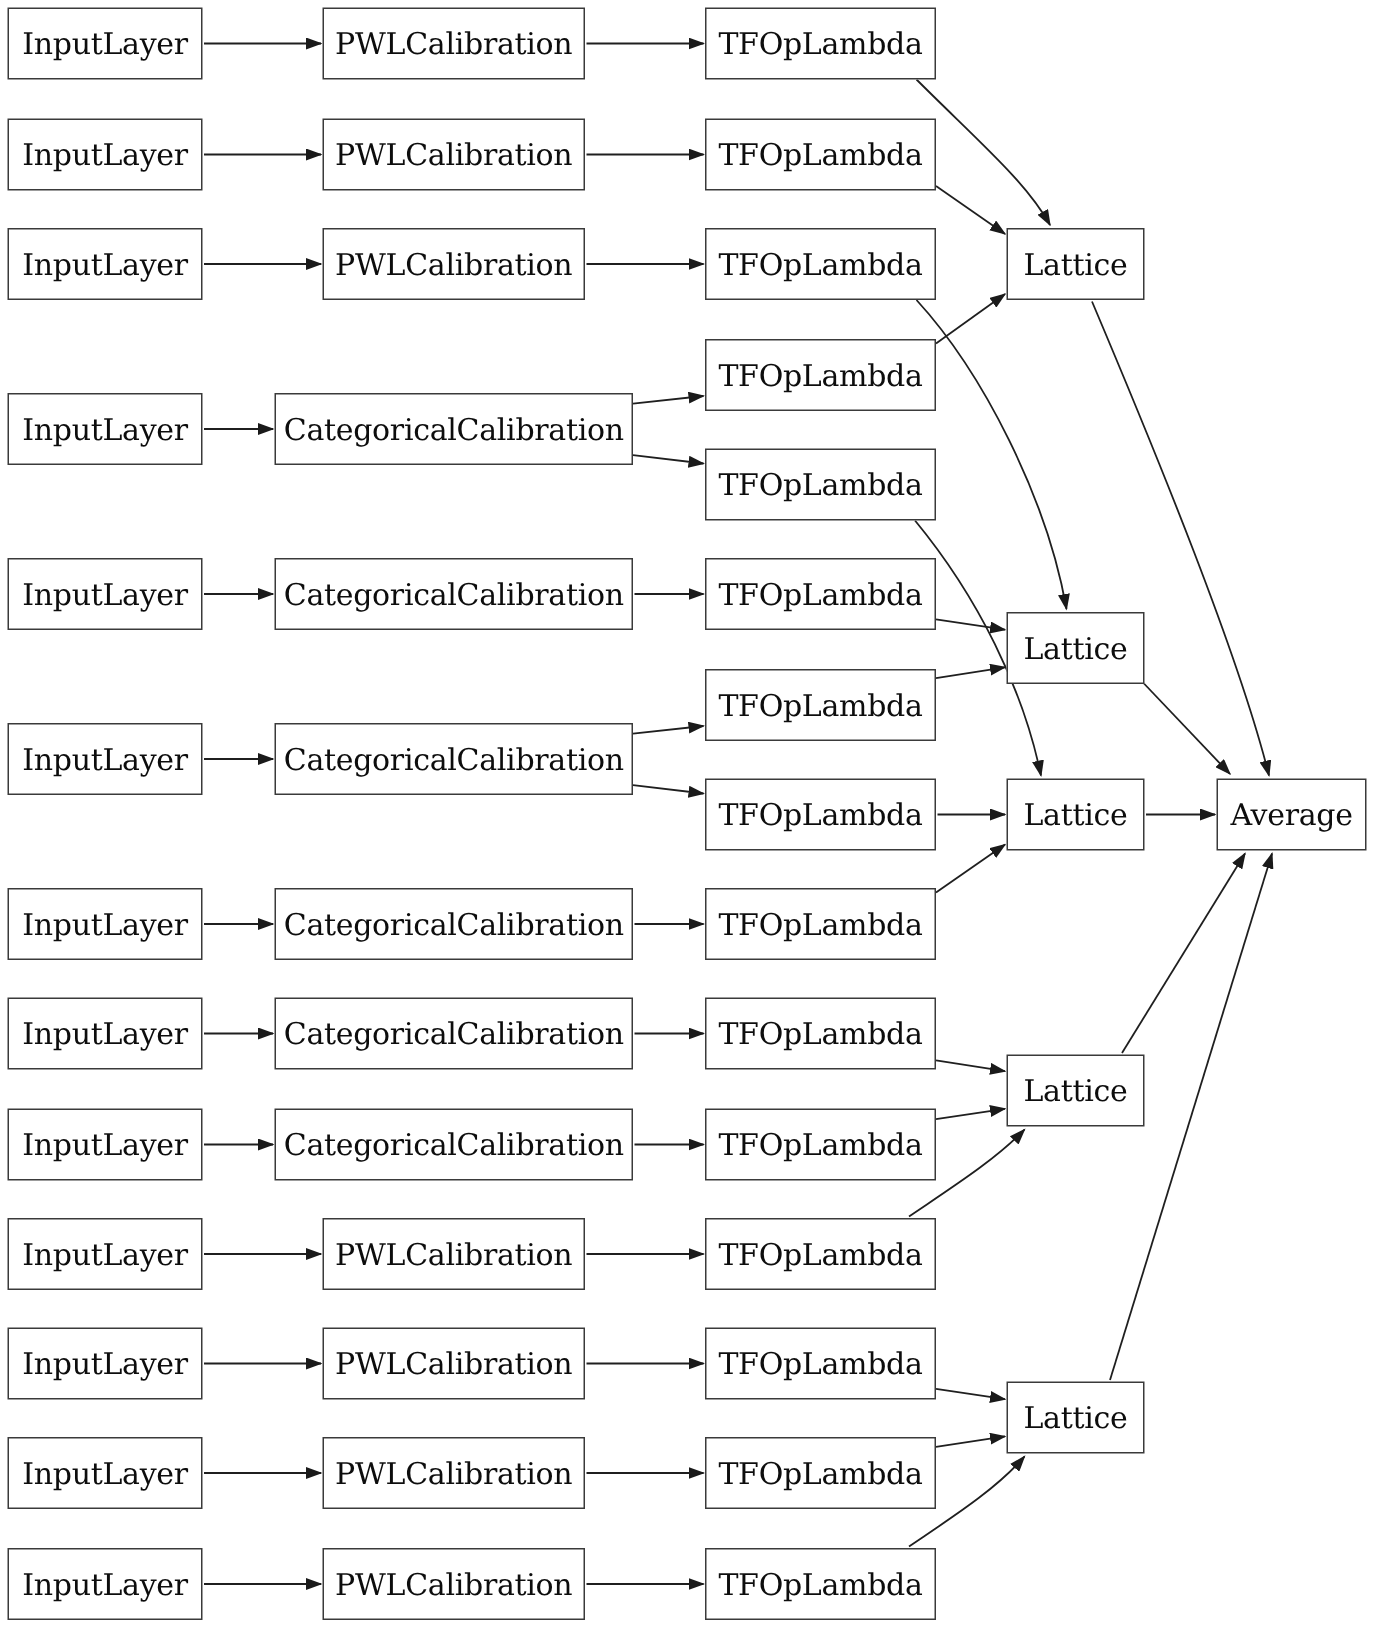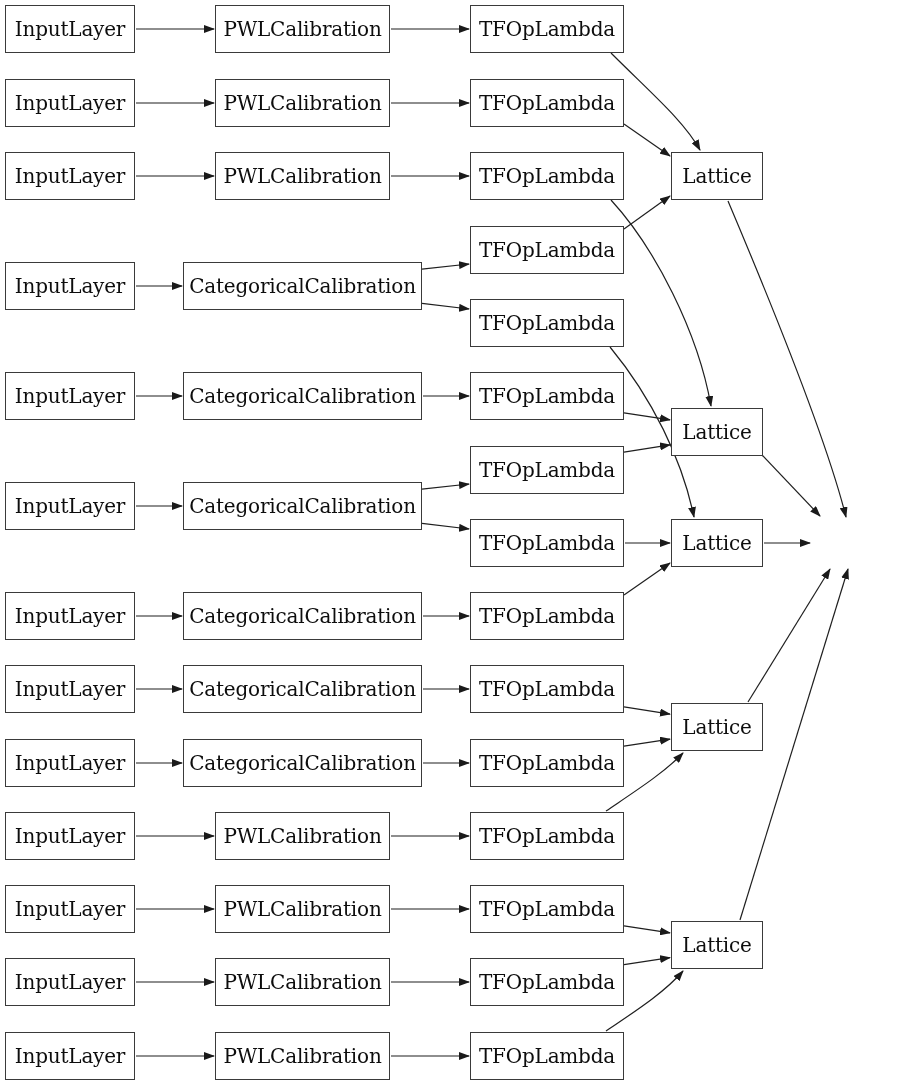--- a/index.html
+++ b/index.html
@@ -211,13 +211,16 @@
     </div>
     <div class="node" style="left: 671px; top: 519px; width: 92px; height: 48px;">
       <span>Lattice</span>
     </div>
     <div class="node" style="left: 671px; top: 703px; width: 92px; height: 48px;">
       <span>Lattice</span>
     </div>
     <div class="node" style="left: 671px; top: 921px; width: 92px; height: 48px;">
       <span>Lattice</span>
     </div>
+    <div class="node" style="left: 811px; top: 519px; width: 100px; height: 48px;">
+      <span>Average</span>
+    </div>
   </div>
 
 </body></html>

